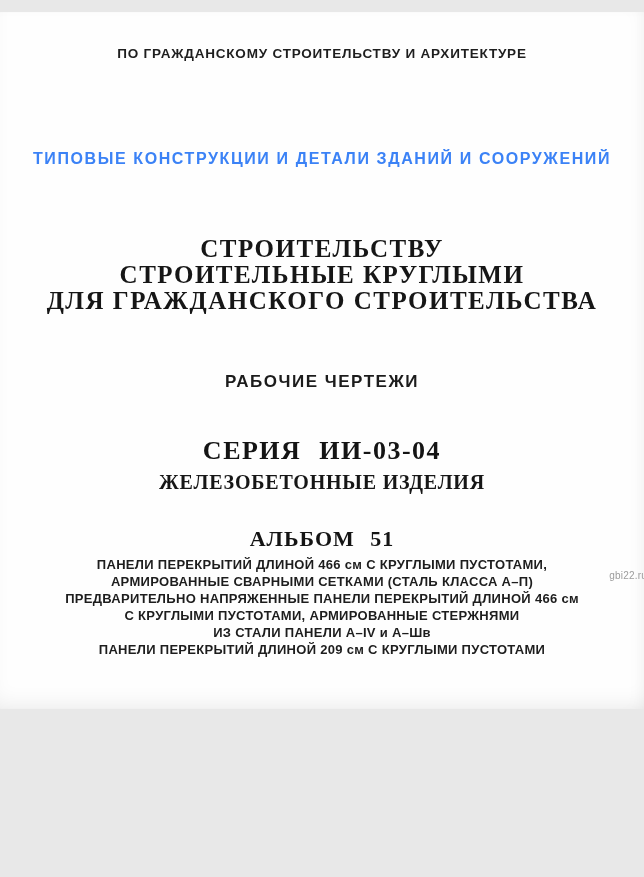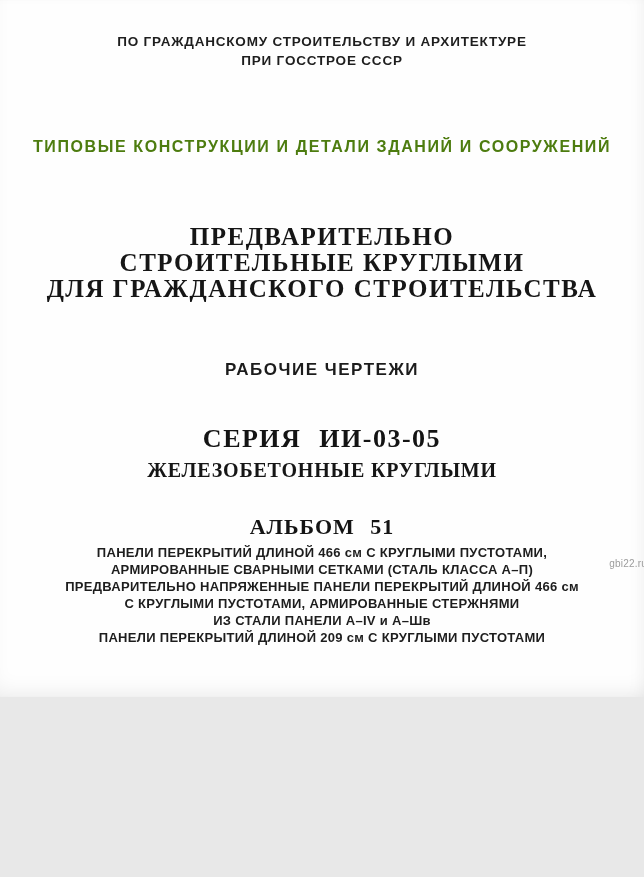--- a/index.html
+++ b/index.html
@@ -5,21 +5,21 @@
   html, body {
     margin: 0;
     padding: 0;
     background: #e8e8e8;
     font-family: "Liberation Sans", sans-serif;
   }
   .page {
     position: relative;
     width: 644px;
     height: 697px;
-    margin: 0 auto;
+    margin: 12px auto;
     background: #fefefe;
     overflow: hidden;
     color: #1c1c1c;
     box-shadow:
       inset 0 -14px 24px -14px rgba(0,0,0,0.10),
       inset -12px 0 22px -16px rgba(0,0,0,0.07),
       inset 0 6px 14px -12px rgba(0,0,0,0.05);
   }
   .center { left: 0; right: 0; text-align: center; }
   .abs { position: absolute; }
@@ -27,21 +27,21 @@
   .hdr-line {
     font-weight: bold;
     font-size: 13.5px;
     letter-spacing: 0.8px;
     color: #1e1e1e;
   }
   .caption-line {
     font-weight: bold;
     font-size: 16px;
     letter-spacing: 1.6px;
-    color: #4d7c0f;
+    color: #3b82f6;
   }
   .main-title {
     font-family: "Liberation Serif", serif;
     font-weight: bold;
     font-size: 25px;
     line-height: 26px;
     letter-spacing: 1.5px;
     color: #161616;
   }
   .subtitle {
@@ -95,34 +95,33 @@
     font-size: 12.5px;
     letter-spacing: 0.5px;
   }
 </style>
 </head>
 <body>
 
 <div class="page">
 
   <div class="abs center hdr-line" style="top: 34px;">ПО ГРАЖДАНСКОМУ СТРОИТЕЛЬСТВУ И АРХИТЕКТУРЕ</div>
-  <div class="abs center hdr-line" style="top: 53px;">ПРИ ГОССТРОЕ СССР</div>
 
   <div class="abs center caption-line" style="top: 138px;">ТИПОВЫЕ КОНСТРУКЦИИ И ДЕТАЛИ ЗДАНИЙ И СООРУЖЕНИЙ</div>
 
   <div class="abs center main-title" style="top: 224px;">
-    <div>ПРЕДВАРИТЕЛЬНО</div>
+    <div>СТРОИТЕЛЬСТВУ</div>
     <div>СТРОИТЕЛЬНЫЕ КРУГЛЫМИ</div>
     <div>ДЛЯ ГРАЖДАНСКОГО СТРОИТЕЛЬСТВА</div>
   </div>
 
   <div class="abs center subtitle" style="top: 360px;">РАБОЧИЕ ЧЕРТЕЖИ</div>
 
-  <div class="abs center series" style="top: 424px;">СЕРИЯ ИИ-03-05</div>
-  <div class="abs center series-sub" style="top: 459px;">ЖЕЛЕЗОБЕТОННЫЕ КРУГЛЫМИ</div>
+  <div class="abs center series" style="top: 424px;">СЕРИЯ ИИ-03-04</div>
+  <div class="abs center series-sub" style="top: 459px;">ЖЕЛЕЗОБЕТОННЫЕ ИЗДЕЛИЯ</div>
 
   <div class="abs center album" style="top: 514px;">АЛЬБОМ 51</div>
 
   <div class="abs center album-desc" style="top: 544px;">
     <div>ПАНЕЛИ ПЕРЕКРЫТИЙ ДЛИНОЙ 466 см С КРУГЛЫМИ ПУСТОТАМИ,</div>
     <div>АРМИРОВАННЫЕ СВАРНЫМИ СЕТКАМИ (СТАЛЬ КЛАССА А–П)</div>
     <div>ПРЕДВАРИТЕЛЬНО НАПРЯЖЕННЫЕ ПАНЕЛИ ПЕРЕКРЫТИЙ ДЛИНОЙ 466 см</div>
     <div>С КРУГЛЫМИ ПУСТОТАМИ, АРМИРОВАННЫЕ СТЕРЖНЯМИ</div>
     <div>ИЗ СТАЛИ ПАНЕЛИ А–IV и А–Шв</div>
     <div>ПАНЕЛИ ПЕРЕКРЫТИЙ ДЛИНОЙ 209 см С КРУГЛЫМИ ПУСТОТАМИ</div>

